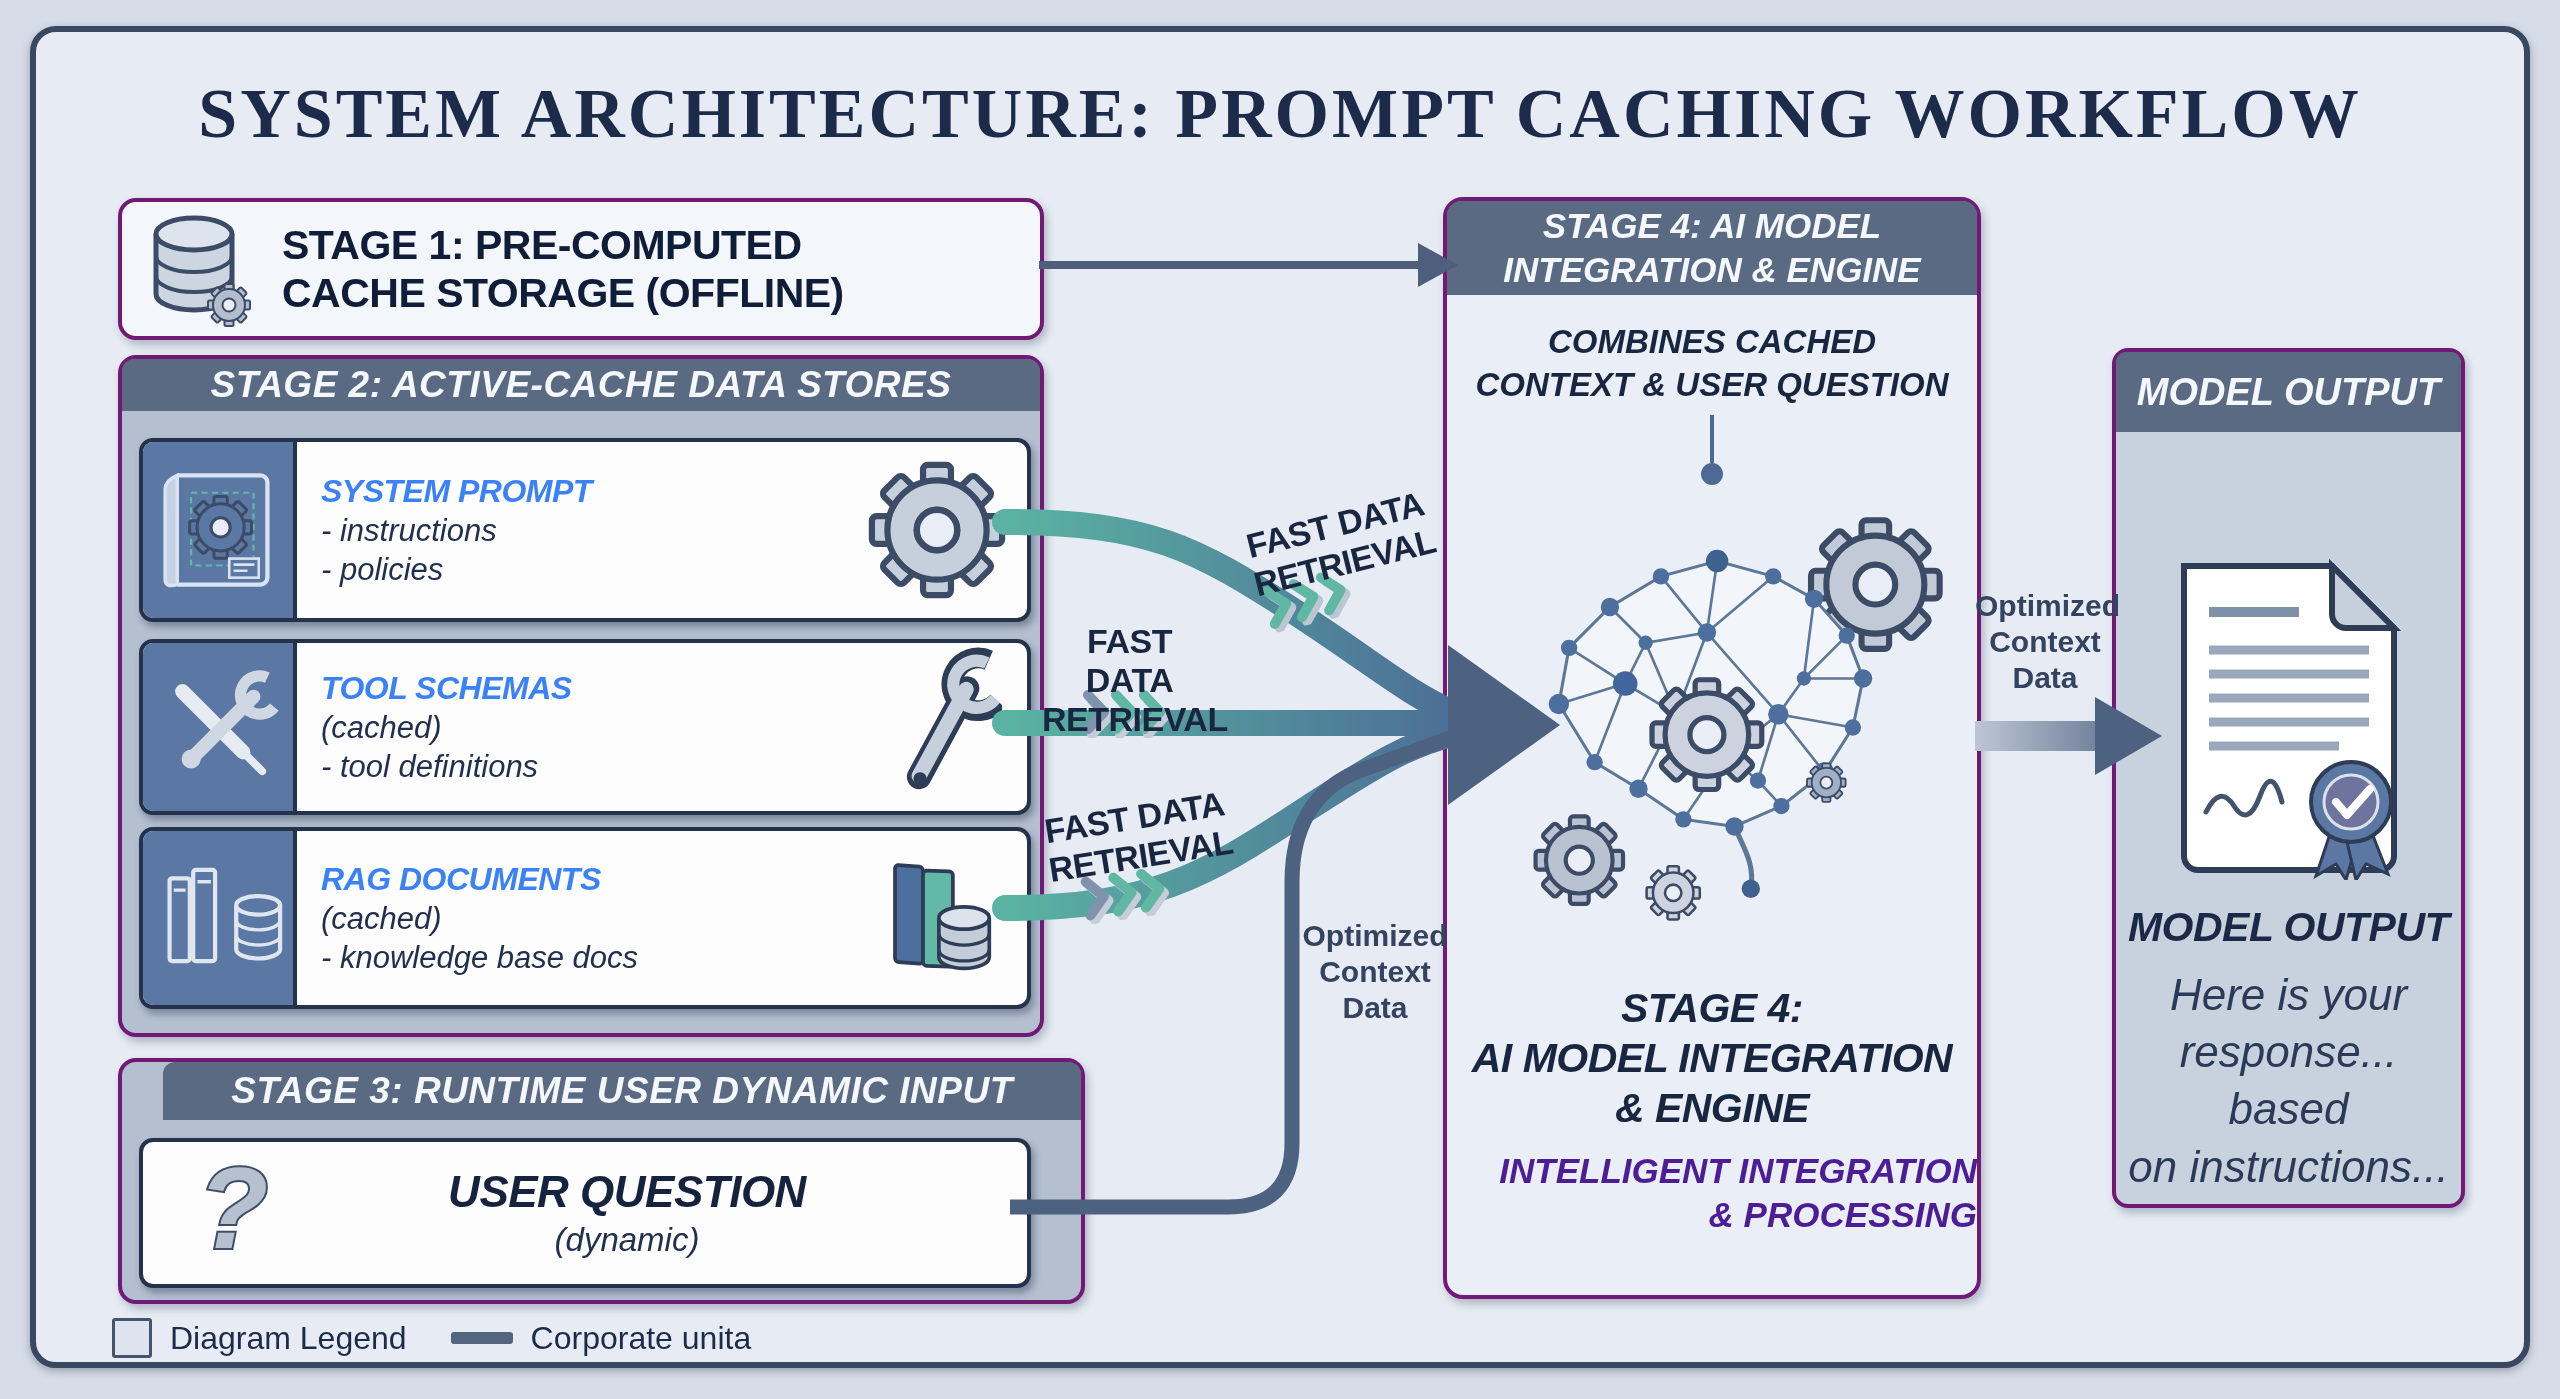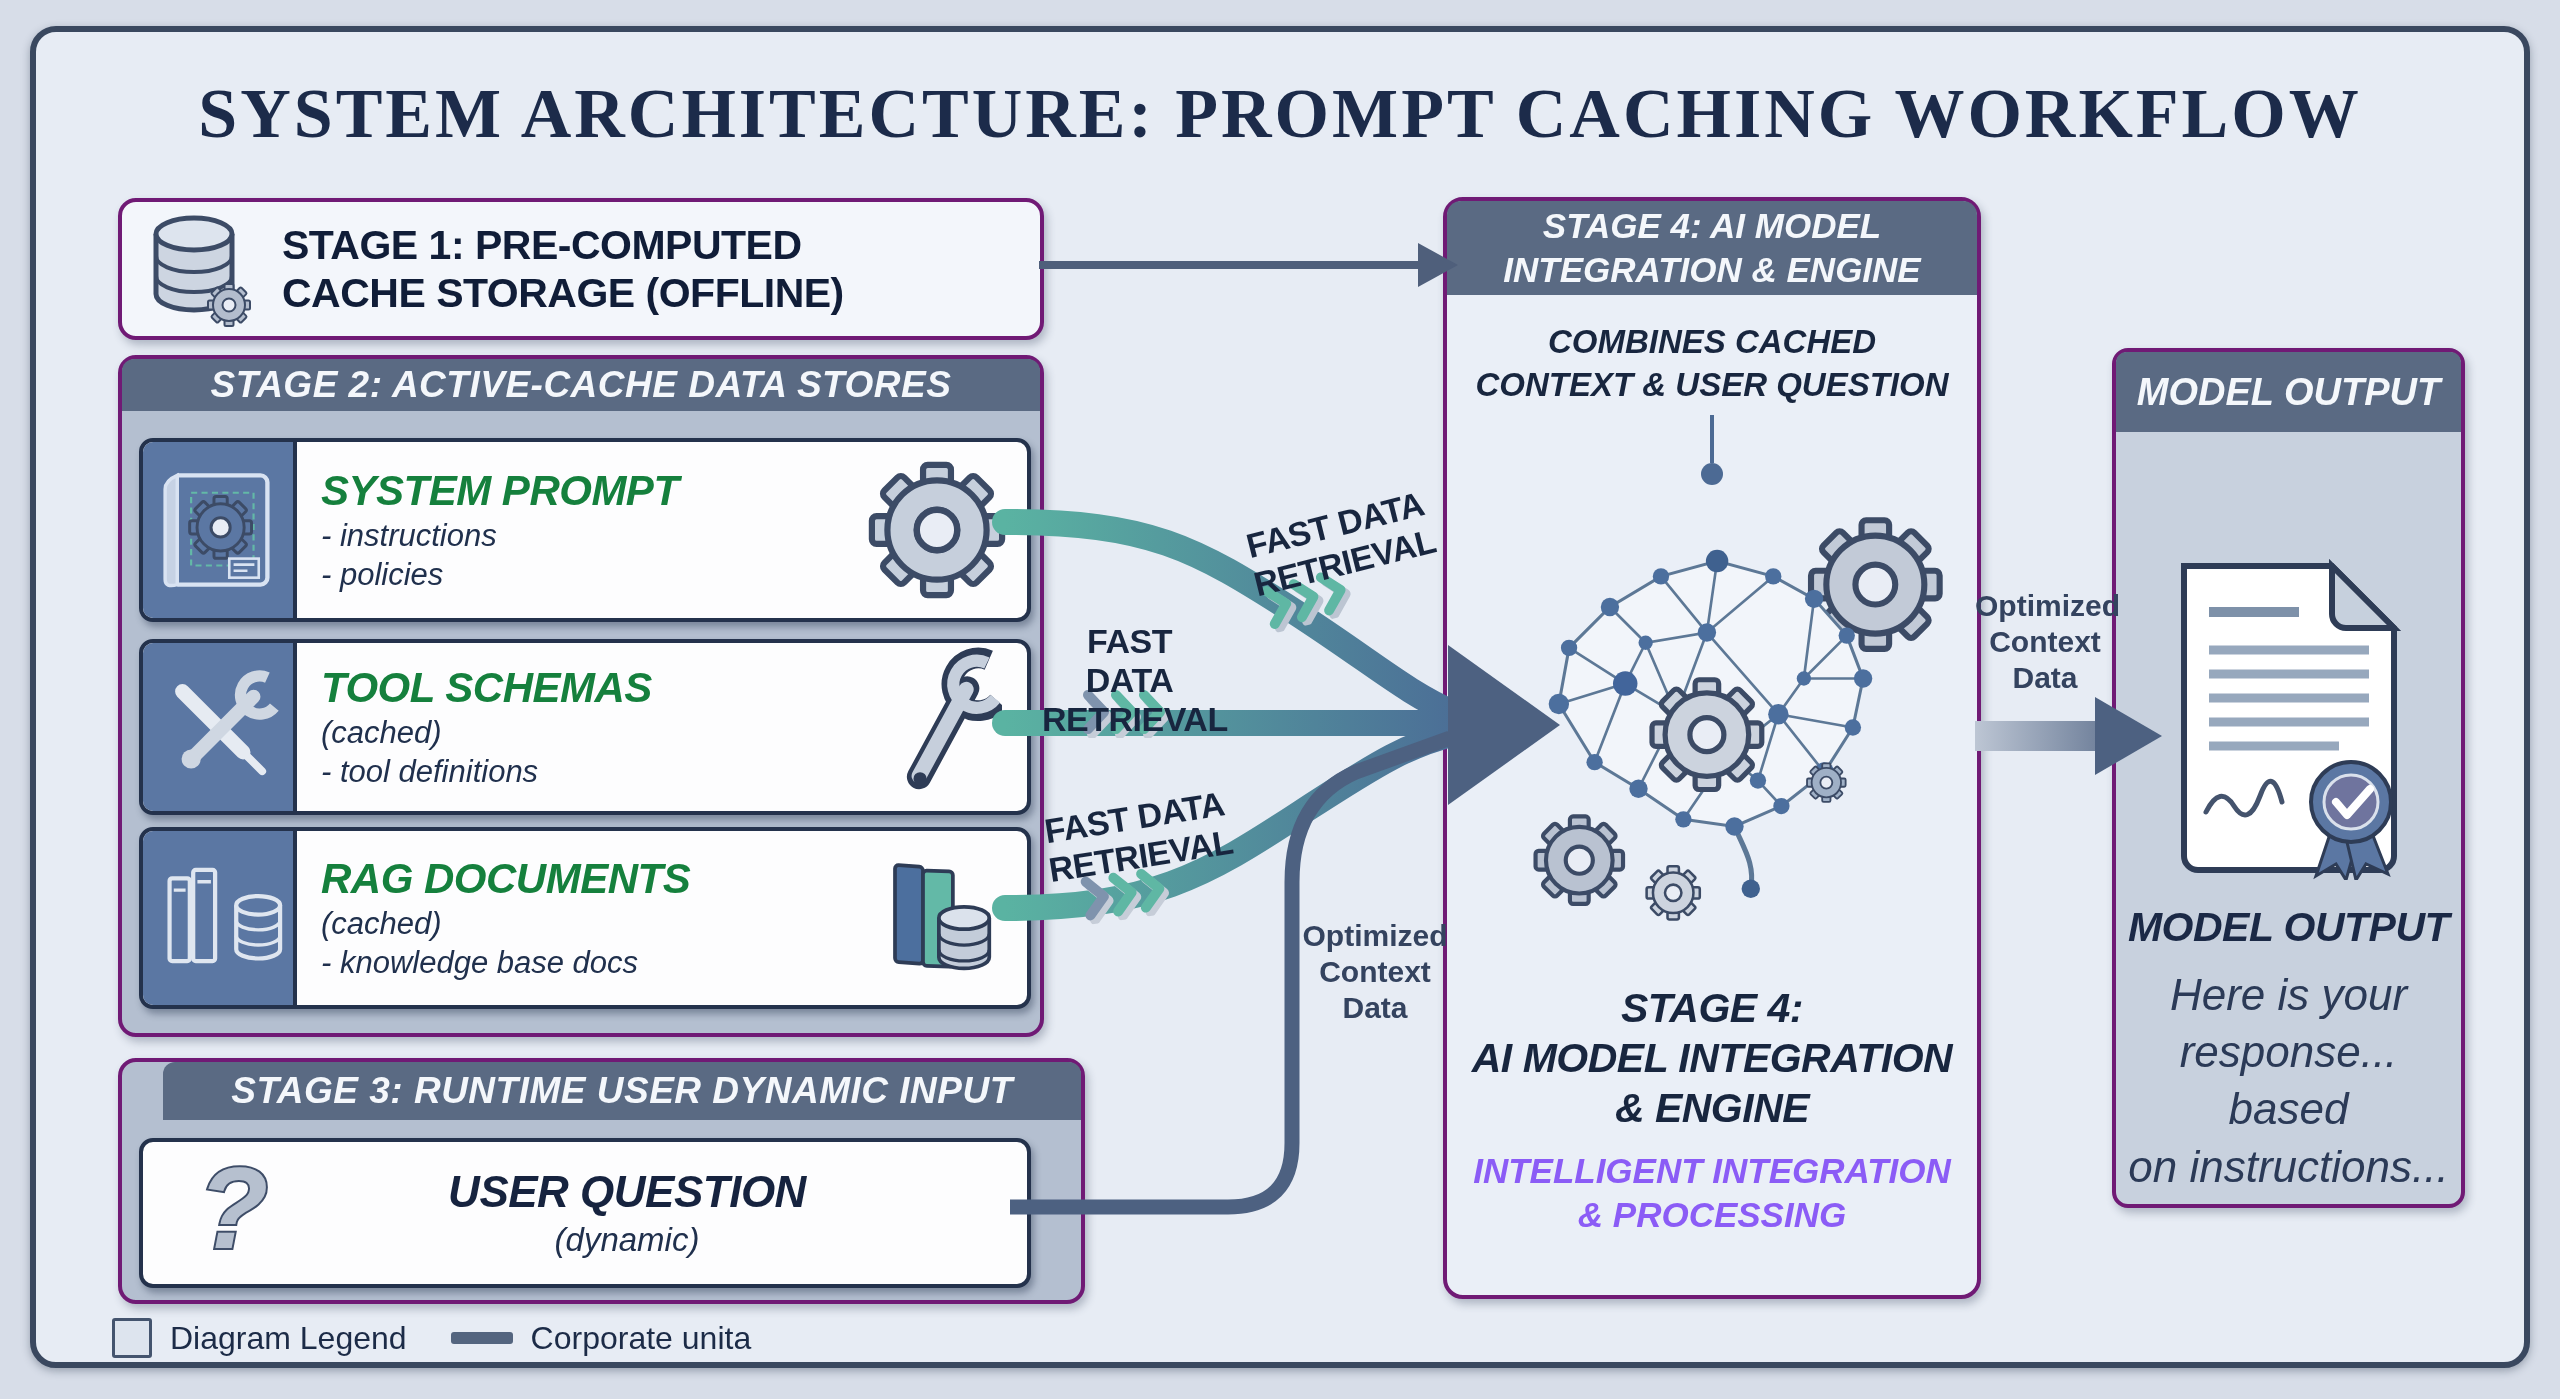--- a/index.html
+++ b/index.html
@@ -20,38 +20,38 @@
   .iconcell{width:160px;display:flex;align-items:center;justify-content:center;flex:0 0 auto;}
   
   .stage2{left:118px;top:355px;width:918px;height:674px;background:#b4bfd0;}
   .stage3{left:118px;top:1058px;width:918px;height:238px;background:#b4bfd0;padding-left:41px;}
   .stage2 .hdrbar,.stage3 .hdrbar{height:52px;font-size:37px;letter-spacing:0.5px;}
   .card{position:absolute;left:17px;width:884px;background:#fdfdfe;border:4px solid #24324c;
         border-radius:14px;box-shadow:3px 5px 7px rgba(35,50,75,.40);display:flex;align-items:stretch;overflow:hidden;}
   .card .leftpanel{width:150px;background:#5b77a3;border-right:4px solid #24324c;
         display:flex;align-items:center;justify-content:center;flex:0 0 auto;}
   .card .body{flex:1;display:flex;flex-direction:column;justify-content:center;padding-left:24px;}
-  .card .ctitle{font-weight:700;font-size:42px;color:#15803d;letter-spacing:-0.5px;}
+  .card .ctitle{font-weight:700;font-size:32px;color:#3b82f6;letter-spacing:-0.5px;}
   .card .cline{font-size:31px;color:#20304d;margin-top:3px;}
   .card .righticon{width:180px;display:flex;align-items:center;justify-content:center;flex:0 0 auto;}
   .ucard{display:flex;align-items:center;}
   .ucard .body{flex:1;display:flex;flex-direction:column;align-items:center;justify-content:center;padding-right:120px;}
   .ucard .ctitle{font-weight:700;font-size:44px;color:#16233f;}
   .ucard .cline{font-size:33px;color:#20304d;margin-top:4px;}
   
   .stage4{left:1443px;top:197px;width:530px;height:1094px;background:#eaeff7;border-radius:20px;}
   .stage4 .hdrbar{height:94px;font-size:35px;line-height:1.25;border-radius:14px 14px 0 0;}
   .combines{margin-top:26px;text-align:center;font-weight:700;font-size:33px;line-height:1.3;color:#18263f;}
   .pinline{width:4px;height:48px;background:#4c6a94;margin:8px auto 0 auto;}
   .pindot{width:22px;height:22px;border-radius:50%;background:#4c6a94;margin:0 auto;}
   .brainwrap{position:absolute;left:20px;top:268px;width:490px;height:470px;}
   .s4title{position:absolute;left:0;top:782px;width:100%;text-align:center;font-weight:700;
            font-size:41px;line-height:1.22;color:#18263f;letter-spacing:-0.5px;}
-  .s4sub{position:absolute;left:0;top:948px;width:100%;text-align:center;font-weight:700;
-         font-size:35px;line-height:1.25;color:#8b5cf6;}
+  .s4sub{position:absolute;left:0;top:948px;width:100%;text-align:right;font-weight:700;
+         font-size:35px;line-height:1.25;color:#4c1d95;}
   
   .mout{left:2112px;top:348px;width:345px;height:852px;background:#c8d1de;border-radius:16px;}
   .mout .hdrbar{height:80px;font-size:38px;border-radius:10px 10px 0 0;}
   .docwrap{position:absolute;left:50%;top:198px;transform:translateX(-50%);}
   .mtitle{position:absolute;left:0;top:552px;width:100%;text-align:center;font-weight:700;
           font-size:41px;color:#1b2946;letter-spacing:-0.5px;}
   .mbody{position:absolute;left:0;top:614px;width:100%;text-align:center;font-size:44px;
          line-height:1.3;color:#2b3a57;}
   
   .flabel{position:absolute;font-weight:700;font-size:34px;line-height:1.15;color:#18263f;

